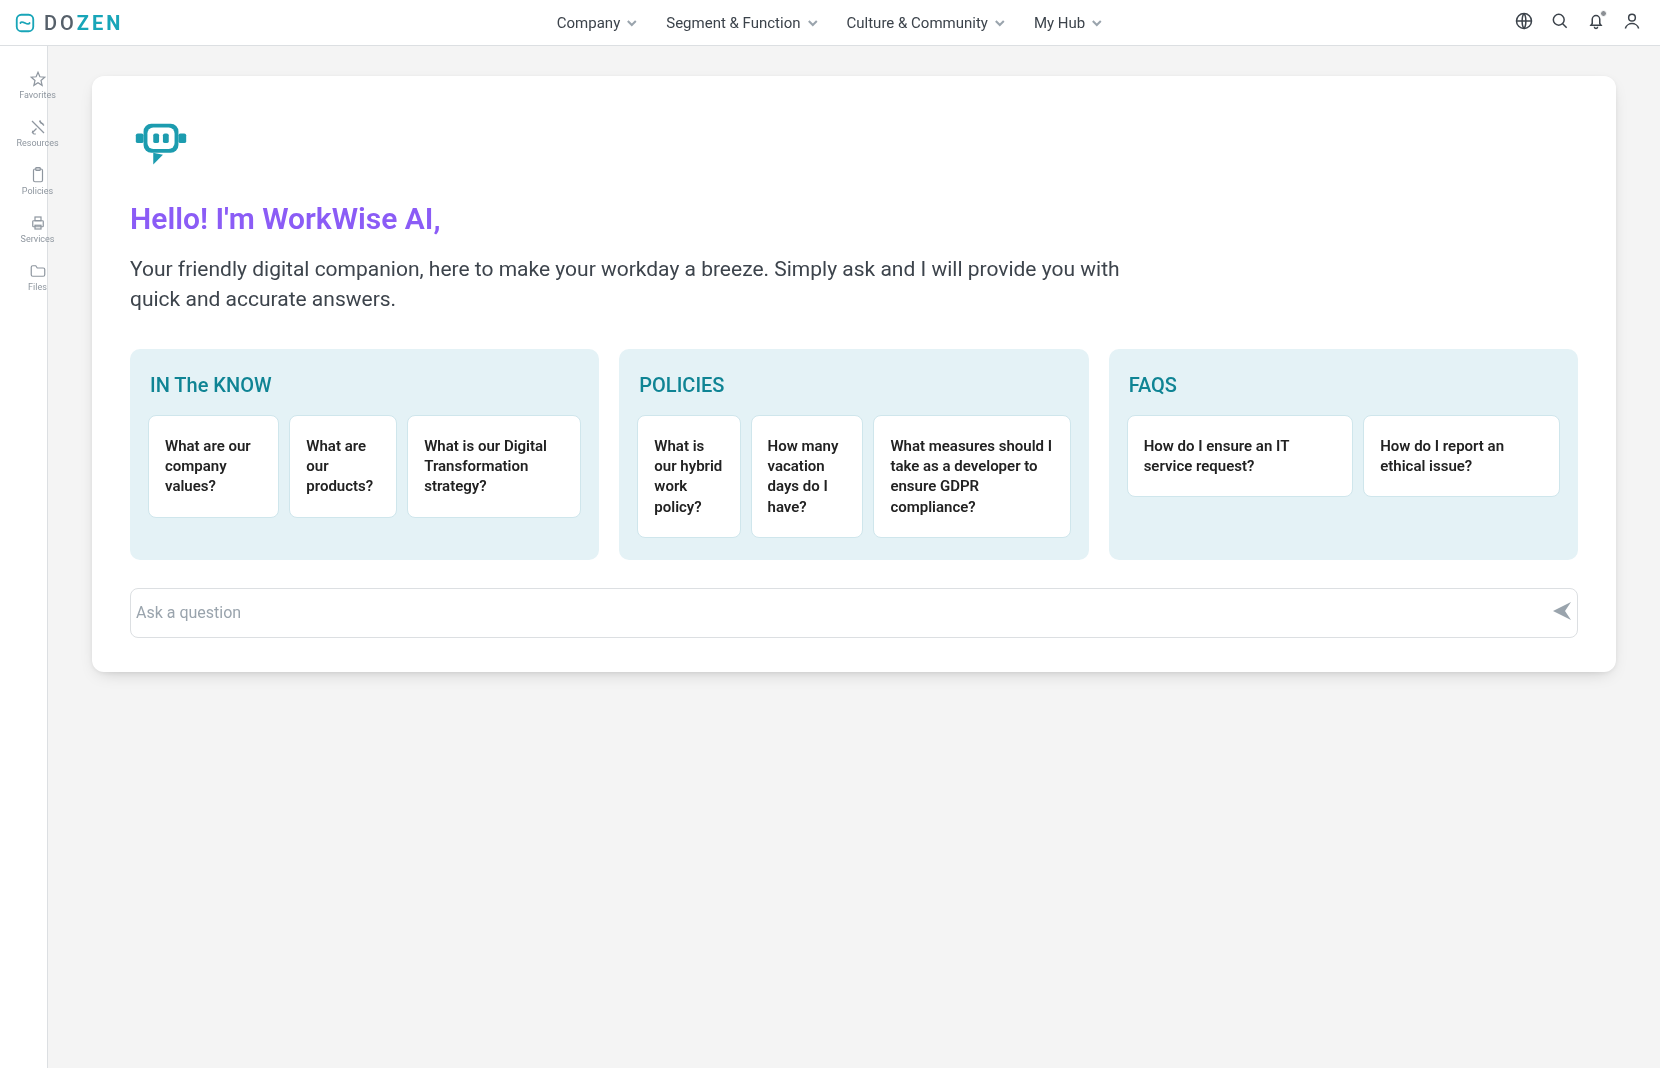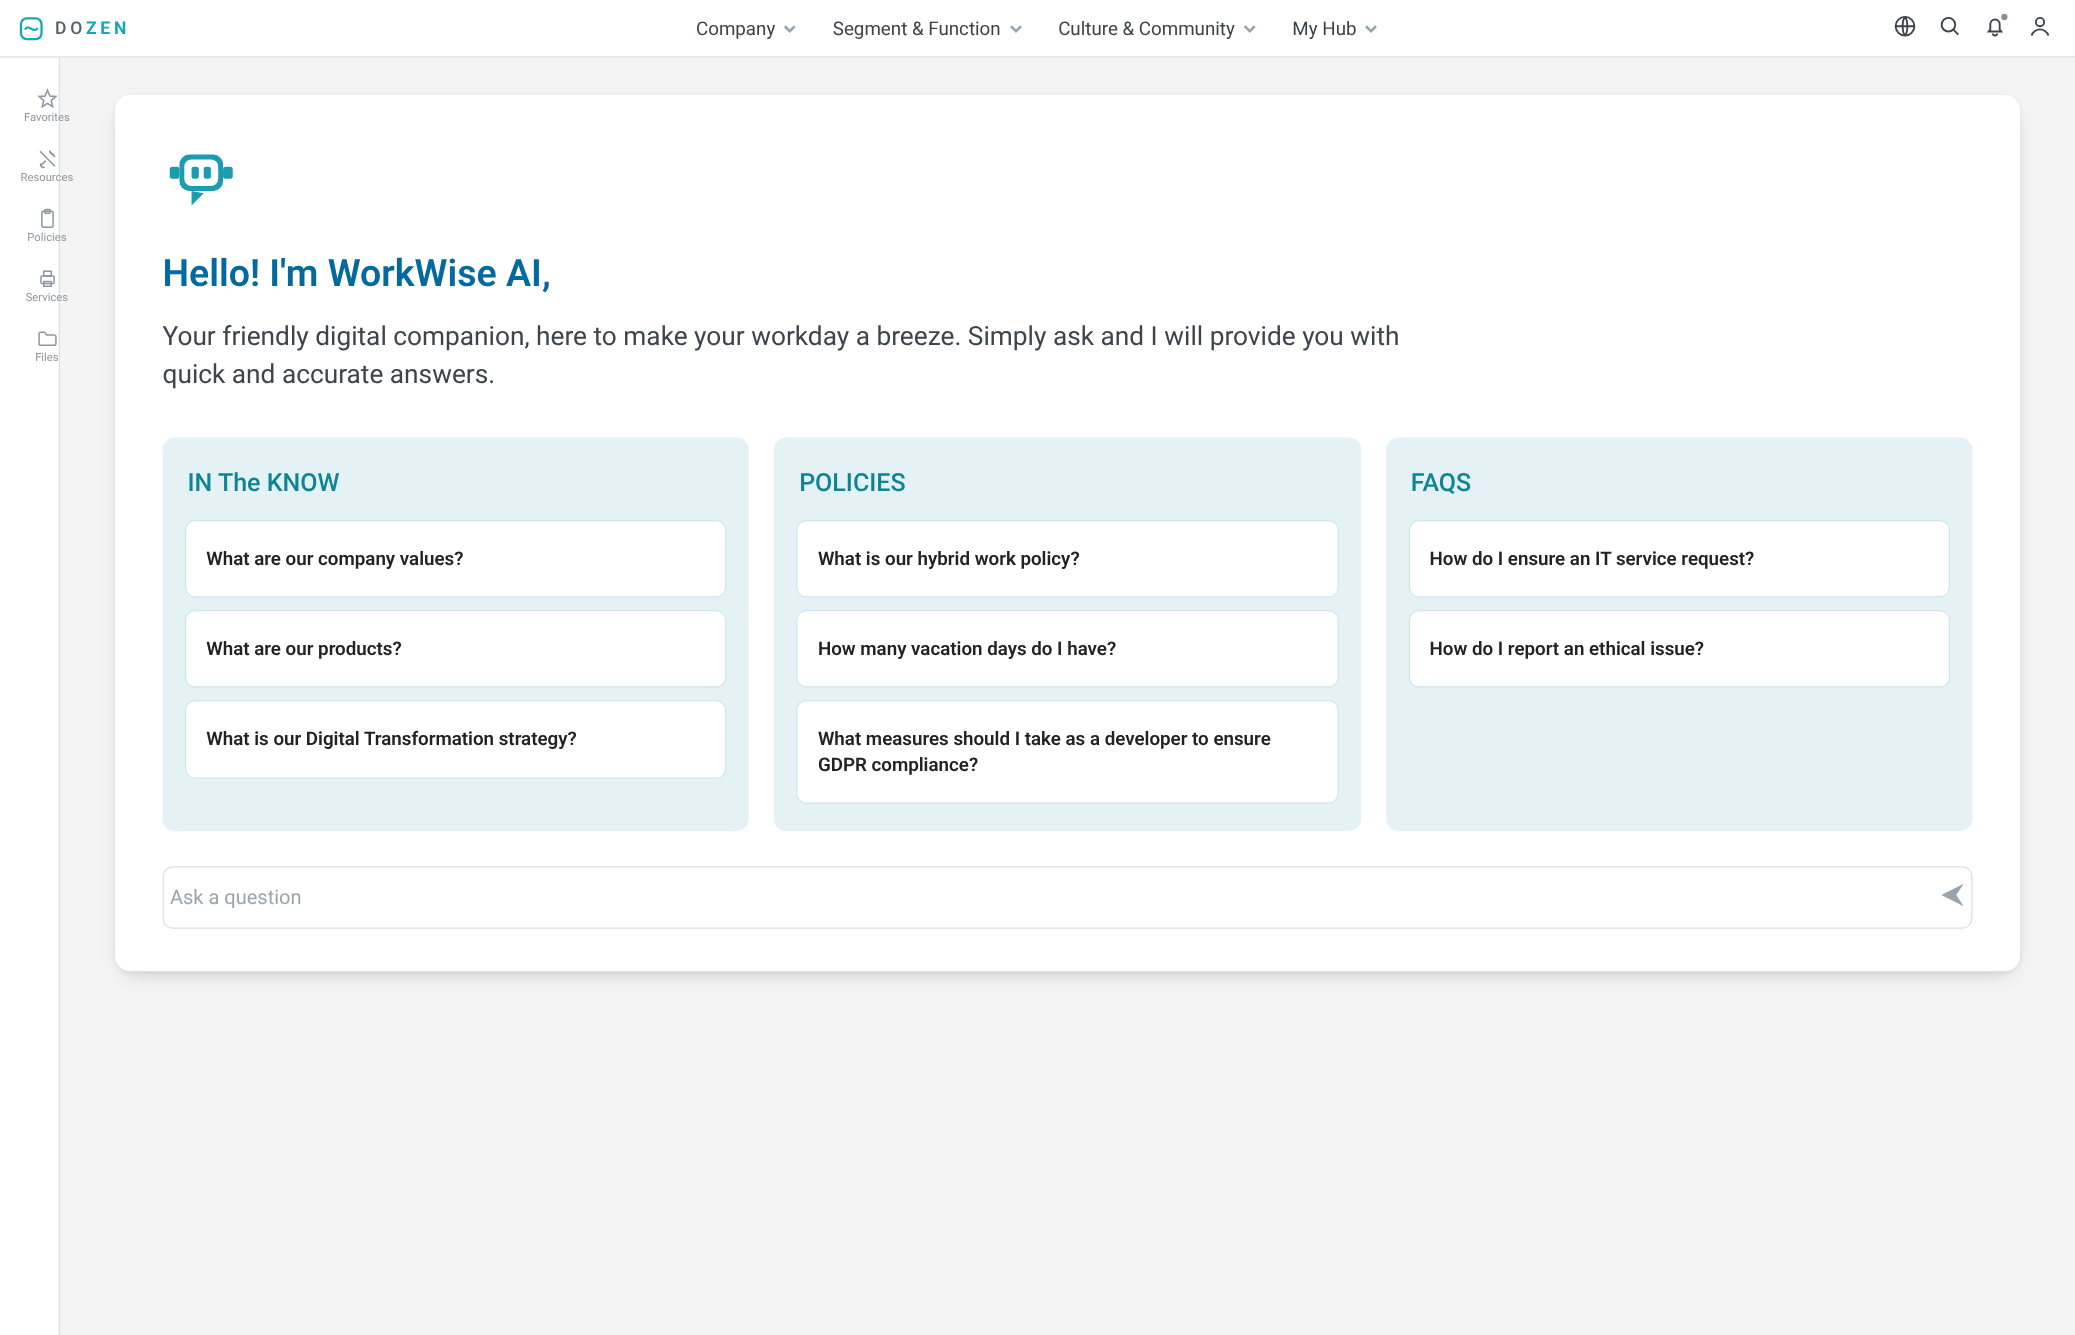--- a/index.html
+++ b/index.html
@@ -31,21 +31,21 @@
     border-bottom:1px solid var(--border);
     display:flex;
     align-items:center;
     padding:0 18px 0 14px;
     z-index:5;
   }
   .logo{
     display:flex;align-items:center;gap:8px;
     cursor:pointer;
     letter-spacing:3px;
-    font-size:14px;
+    font-size:20px;
     font-weight:500;
     color:#56606a;
   }
   .logo .zen{color:var(--brand-teal);font-weight:700;}
   .logo-mark{width:22px;height:22px;}
   .nav{
     position:absolute;left:50%;top:0;transform:translateX(-50%);
     display:flex;gap:28px;height:100%;align-items:center;
   }
   .nav-item{
@@ -71,36 +71,36 @@
     margin-left:var(--sidebar-w);
     padding:30px 44px;
   }
   .card{
     background:var(--card);
     border-radius:12px;
     box-shadow:0 6px 18px -8px rgba(0,0,0,.25), 0 1px 4px rgba(0,0,0,.05);
     padding:38px 38px 34px;
   }
   .bot-icon{width:62px;height:62px;}
-  .headline{font-size:30px;font-weight:600;margin:22px 0 18px;color:#0369a1;}
+  .headline{font-size:30px;font-weight:600;margin:22px 0 18px;color:#8b5cf6;}
   .subhead{font-size:21px;line-height:1.45;color:#3d444c;max-width:1020px;margin:0 0 34px;font-weight:400;}
   
   .panels{display:grid;grid-template-columns:repeat(3,1fr);gap:20px;}
   .panel{
     background:var(--panel);
     border-radius:10px;
     padding:18px 18px 22px;
   }
   .panel-title{
     color:var(--teal2);
     font-size:20px;
     font-weight:500;
     margin:6px 0 18px 2px;
   }
-  .q-list{display:flex;flex-direction:column;gap:10px;}
+  .q-list{display:flex;flex-direction:row;gap:10px;}
   .q{
     background:#fff;
     border:1px solid var(--panel-border);
     border-radius:8px;
     padding:20px 16px;
     font-size:15px;
     font-weight:600;
     color:#222;
     cursor:pointer;
     line-height:1.35;

